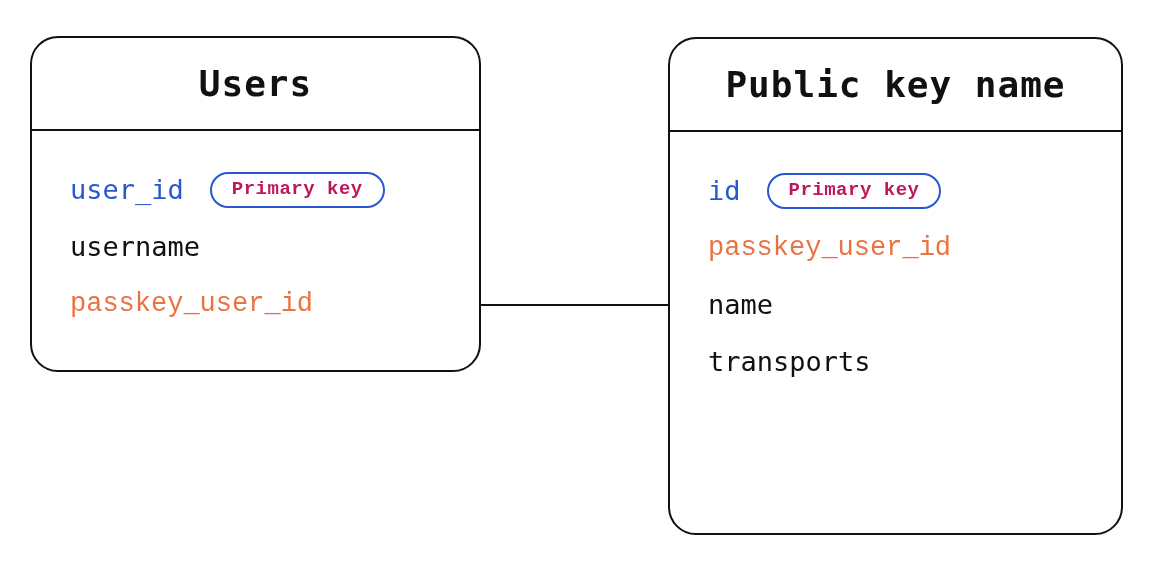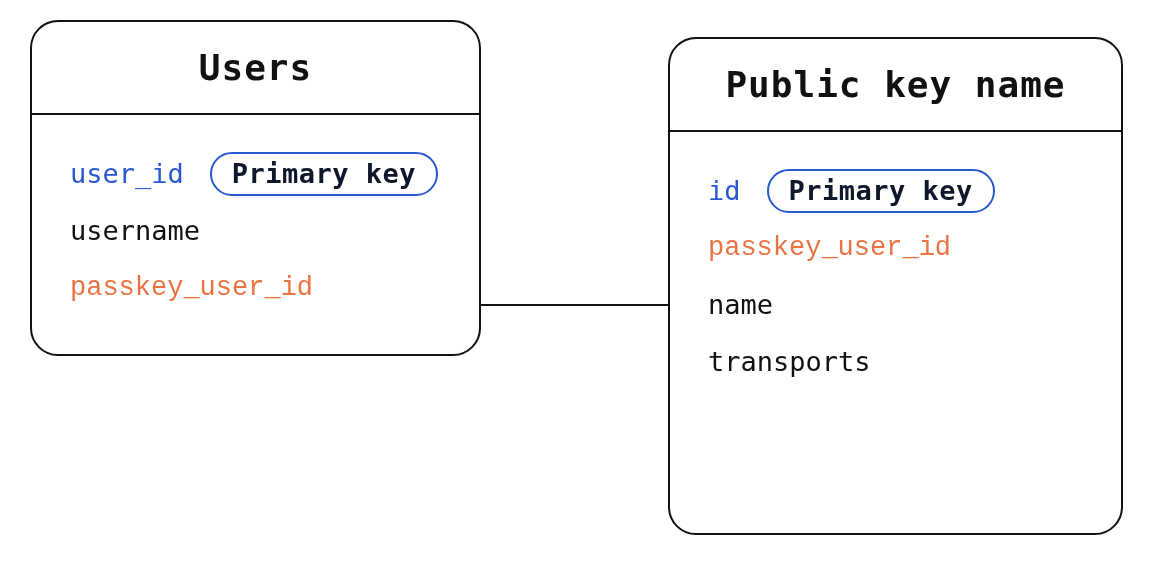--- a/index.html
+++ b/index.html
@@ -12,21 +12,21 @@
     color: #111111;
     overflow: hidden;
   }
   .er-table {
     position: absolute;
     box-sizing: border-box;
     background: #ffffff;
     border: 2px solid #111111;
     border-radius: 28px;
   }
-  .er-table.users  { left: 30px;  top: 20px; width: 451px; height: 336px; }
+  .er-table.users  { left: 30px;  top: 36px; width: 451px; height: 336px; }
   .er-table.pkcreds{ left: 668px; top: 37px; width: 455px; height: 498px; }
   .er-header {
     box-sizing: border-box;
     height: 93px;
     border-bottom: 2px solid #111111;
     display: flex;
     align-items: center;
     justify-content: center;
   }
   .er-title {
@@ -44,27 +44,28 @@
     white-space: nowrap;
   }
   .pk { color: #2857d0; }
   .fk { color: #ea7342; font-family: Liberation Mono, monospace; }
   .badge {
     margin-left: 26px;
     display: inline-flex;
     align-items: center;
     justify-content: center;
     border: 2px solid #2857d0;
-    color: #0f172a;
+    color: #be185d;
     border-radius: 22px;
-    font-size: 27px;
+    font-size: 19px;
     font-weight: bold;
     letter-spacing: 0.5px;
     padding: 6px 20px 7px 20px;
     line-height: 1;
+    font-family: Liberation Mono, monospace;
   }
   .connector {
     position: absolute;
     left: 480px;
     top: 304px;
     width: 188px;
     height: 2px;
     background: #111111;
   }
 </style>

